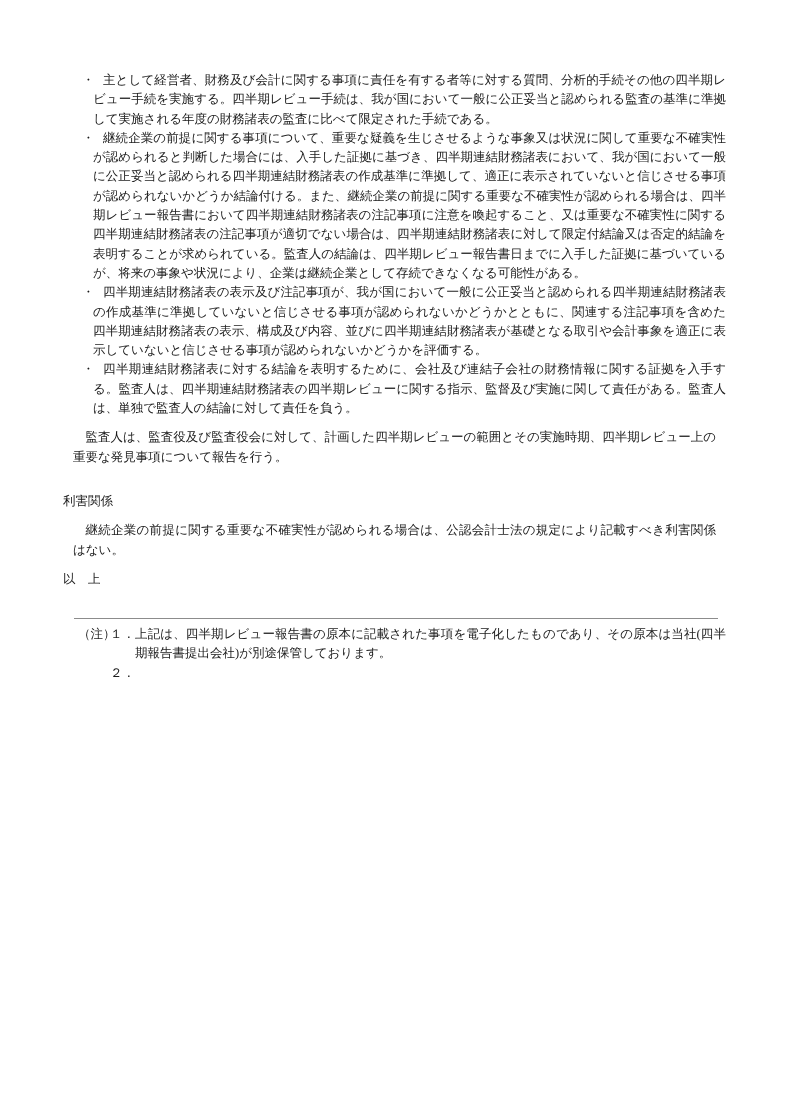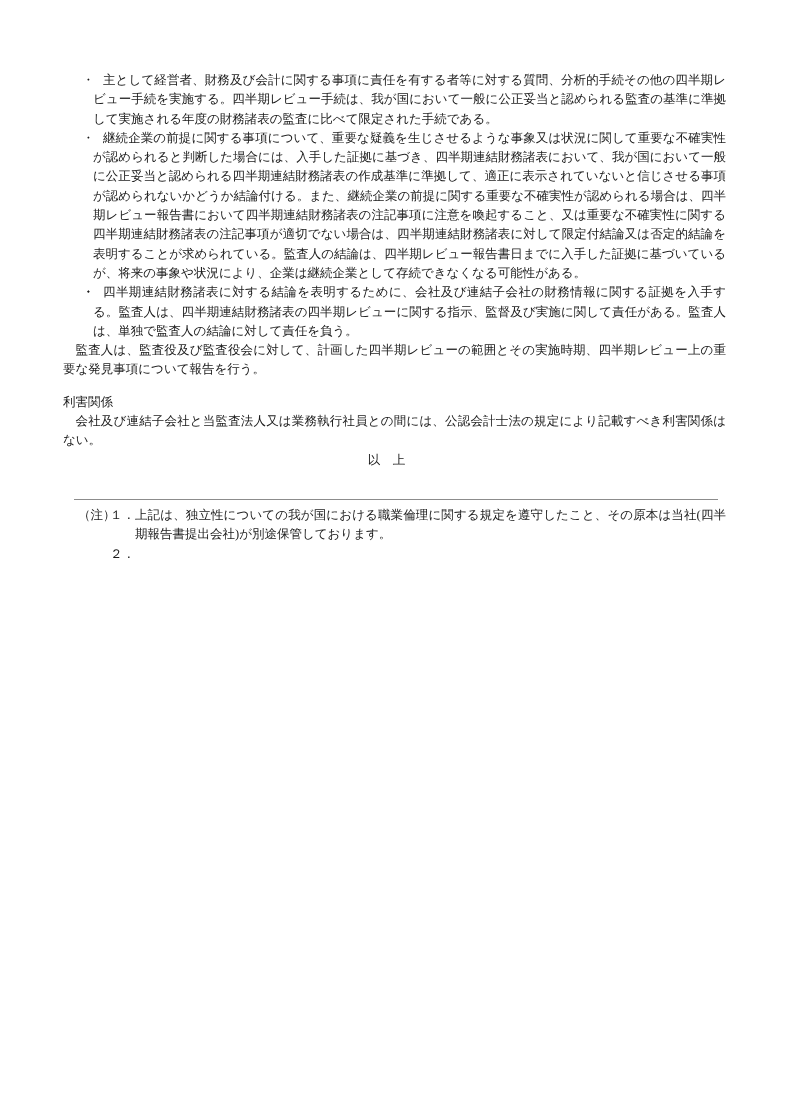--- a/index.html
+++ b/index.html
@@ -22,29 +22,29 @@
     text-indent: 10px;
     text-align: justify;
   }
   .bullet-marker {
     position: absolute;
     left: 19px;
     top: 0;
     text-indent: 0;
   }
   p.para {
-    margin: 0;
+    margin: 10px;
     text-indent: 12.5px;
     text-align: justify;
   }
   .heading {
-    margin-top: 13px;
+    margin-top: 25px;
   }
   .closing {
-    text-align: center;
+    text-align: left;
     padding-right: 16px;
   }
   hr.divider {
     border: none;
     border-top: 1px solid #8c8c8c;
     margin: 29px 8px 6px 11px;
     height: 0;
   }
   .note-row {
     display: flex;
@@ -64,41 +64,42 @@
     <div class="bullet-item">
       <span class="bullet-marker">・</span>
       <span>主として経営者、財務及び会計に関する事項に責任を有する者等に対する質問、分析的手続その他の四半期レビュー手続を実施する。四半期レビュー手続は、我が国において一般に公正妥当と認められる監査の基準に準拠して実施される年度の財務諸表の監査に比べて限定された手続である。</span>
     </div>
     <div class="bullet-item">
       <span class="bullet-marker">・</span>
       <span>継続企業の前提に関する事項について、重要な疑義を生じさせるような事象又は状況に関して重要な不確実性が認められると判断した場合には、入手した証拠に基づき、四半期連結財務諸表において、我が国において一般に公正妥当と認められる四半期連結財務諸表の作成基準に準拠して、適正に表示されていないと信じさせる事項が認められないかどうか結論付ける。また、継続企業の前提に関する重要な不確実性が認められる場合は、四半期レビュー報告書において四半期連結財務諸表の注記事項に注意を喚起すること、又は重要な不確実性に関する四半期連結財務諸表の注記事項が適切でない場合は、四半期連結財務諸表に対して限定付結論又は否定的結論を表明することが求められている。監査人の結論は、四半期レビュー報告書日までに入手した証拠に基づいているが、将来の事象や状況により、企業は継続企業として存続できなくなる可能性がある。</span>
     </div>
     <div class="bullet-item">
       <span class="bullet-marker">・</span>
+      <span>四半期連結財務諸表の表示及び注記事項が、我が国において一般に公正妥当と認められる四半期連結財務諸表の作成基準に準拠していないと信じさせる事項が認められないかどうかとともに、関連する注記事項を含めた四半期連結財務諸表の表示、構成及び内容、並びに四半期連結財務諸表が基礎となる取引や会計事象を適正に表示していないと信じさせる事項が認められないかどうかを評価する。</span>
     </div>
     <div class="bullet-item">
       <span class="bullet-marker">・</span>
       <span>四半期連結財務諸表に対する結論を表明するために、会社及び連結子会社の財務情報に関する証拠を入手する。監査人は、四半期連結財務諸表の四半期レビューに関する指示、監督及び実施に関して責任がある。監査人は、単独で監査人の結論に対して責任を負う。</span>
     </div>
   </div>
 
   <p class="para">監査人は、監査役及び監査役会に対して、計画した四半期レビューの範囲とその実施時期、四半期レビュー上の重要な発見事項について報告を行う。</p>
 
   <div class="heading">利害関係</div>
-  <p class="para">会社及び連結子会社と当監査法人又は業務執行社員との間には、公認会計士法の規定により記載すべき利害関係はない。</p>
+  <p class="para">継続企業の前提に関する重要な不確実性が認められる場合は、公認会計士法の規定により記載すべき利害関係はない。</p>
 
   <div class="closing">以　上</div>
 
   <hr class="divider">
 
   <div>
     <div class="note-row">
       <span class="note-label">（注）</span>
       <span class="note-num">１．</span>
-      <span class="note-text">上記は、独立性についての我が国における職業倫理に関する規定を遵守したこと、その原本は当社(四半期報告書提出会社)が別途保管しております。</span>
+      <span class="note-text">上記は、四半期レビュー報告書の原本に記載された事項を電子化したものであり、その原本は当社(四半期報告書提出会社)が別途保管しております。</span>
     </div>
     <div class="note-row">
       <span class="note-label"></span>
       <span class="note-num">２．</span>
     </div>
   </div>
 
 </div>
 
 </body></html>

